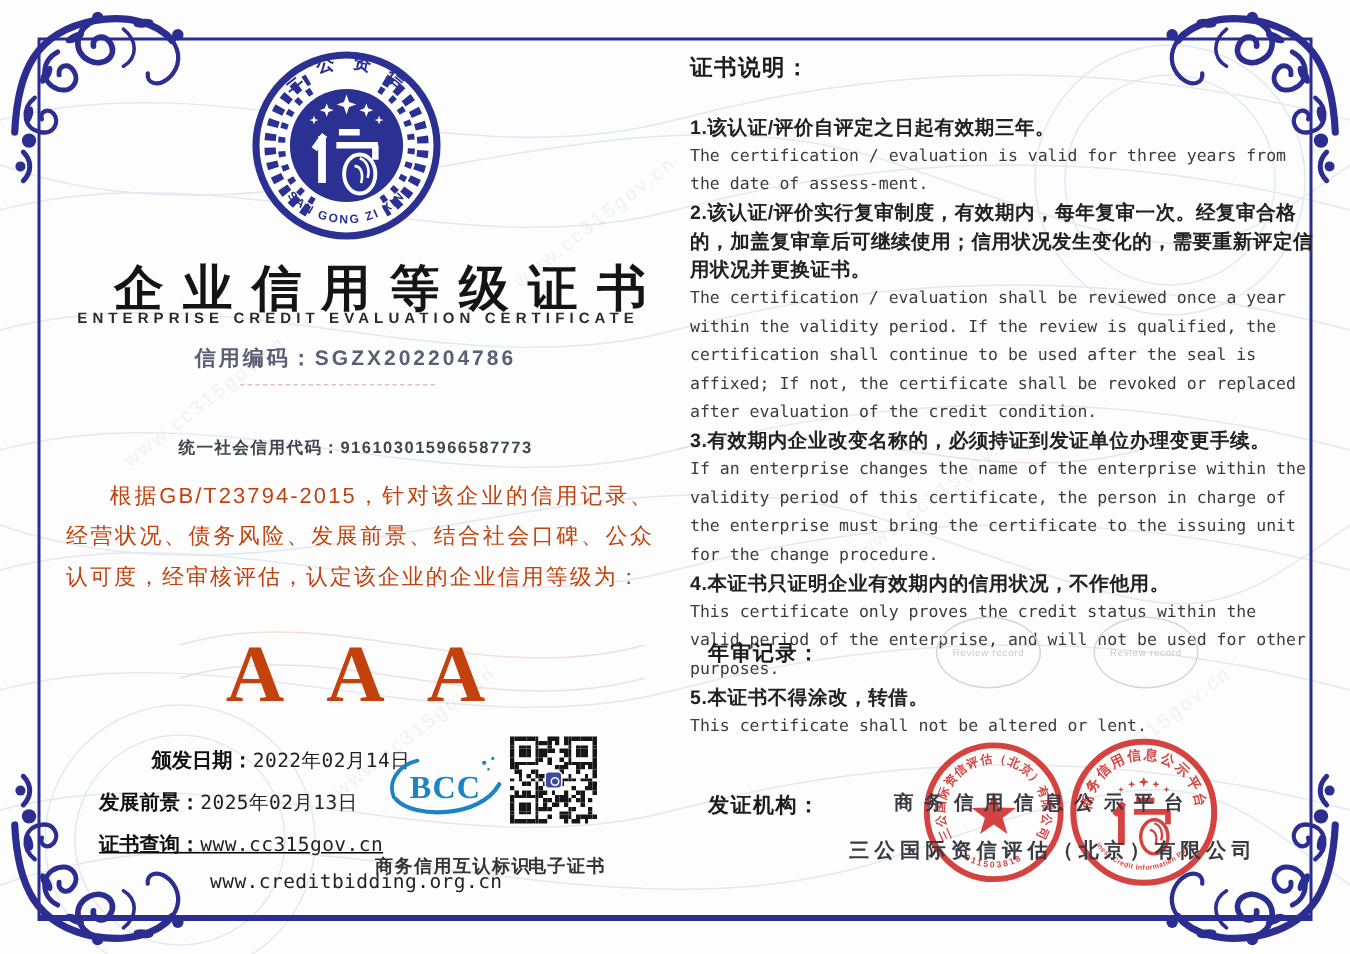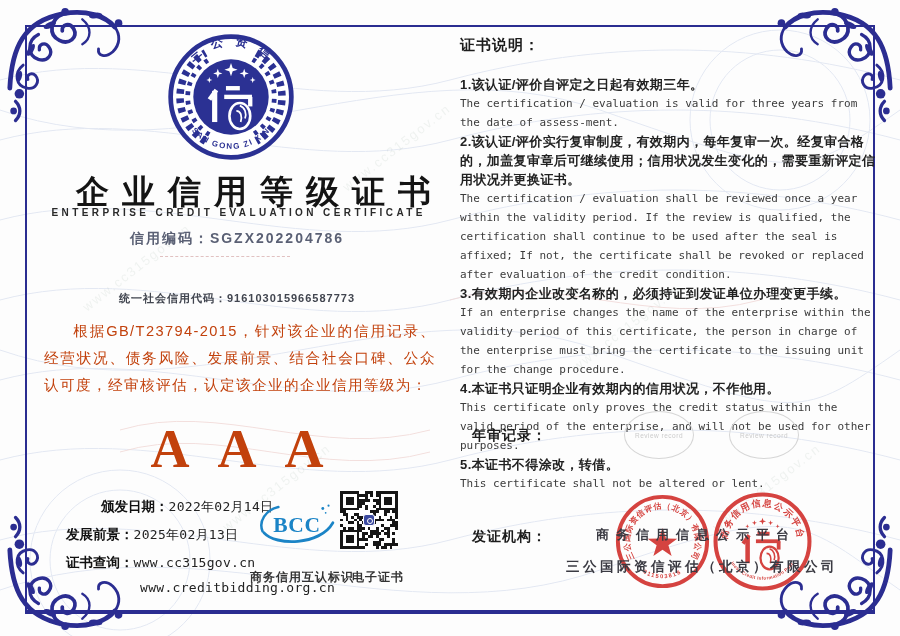--- a/index.html
+++ b/index.html
@@ -34,21 +34,21 @@
   .uscc{position:absolute;left:30px;top:291px;width:414px;text-align:center;
         font-size:11px;color:#41454f;letter-spacing:1px;font-weight:600;}
   .statement{position:absolute;left:44px;top:318px;width:392px;font-size:14.6px;line-height:27px;
              color:#c2410c;text-align:justify;text-indent:2em;letter-spacing:1.4px;font-weight:500;}
   .grade{position:absolute;left:30px;top:418px;width:414px;text-align:center;
          font-family:"Liberation Serif","DejaVu Serif",serif;font-weight:700;
          font-size:54px;color:#c2410c;letter-spacing:28px;text-indent:28px;}
   .meta{position:absolute;left:66px;font-size:13.5px;white-space:nowrap;}
   .meta .lbl{font-weight:800;color:#111;}
   .meta .val{color:#222;font-family:"DejaVu Sans Mono",monospace;font-size:13px;letter-spacing:0.3px;}
-  .row1{top:498px;margin-left:35px;} .row2{top:526px;} .row3{top:554px;}
+  .row1{top:498px;margin-left:35px;} .row2{top:526px;} .row3{top:554px;text-decoration:underline;}
   .row4{top:580px;left:140px;}
   .bcc{position:absolute;left:254px;top:498px;width:86px;height:54px;}
   .qr{position:absolute;left:340px;top:491px;width:58px;height:58px;background:#fff;
       display:grid;grid-template-columns:repeat(21,1fr);grid-template-rows:repeat(21,1fr);}
   .qm{background:#fff;} .qm.on{background:#161616;}
   .qr-logo{position:absolute;left:363px;top:514px;width:12px;height:12px;background:#3c4aa0;
            border-radius:3px;border:1px solid #fff;}
   .qr-logo:after{content:"";position:absolute;left:3px;top:3px;width:4px;height:4px;border:1px solid #fff;border-radius:50%;}
   .badge{position:absolute;top:569px;font-size:12px;font-weight:700;color:#333;letter-spacing:1px;white-space:nowrap;}
   .badge1{left:250px;} .badge2{left:352px;}

